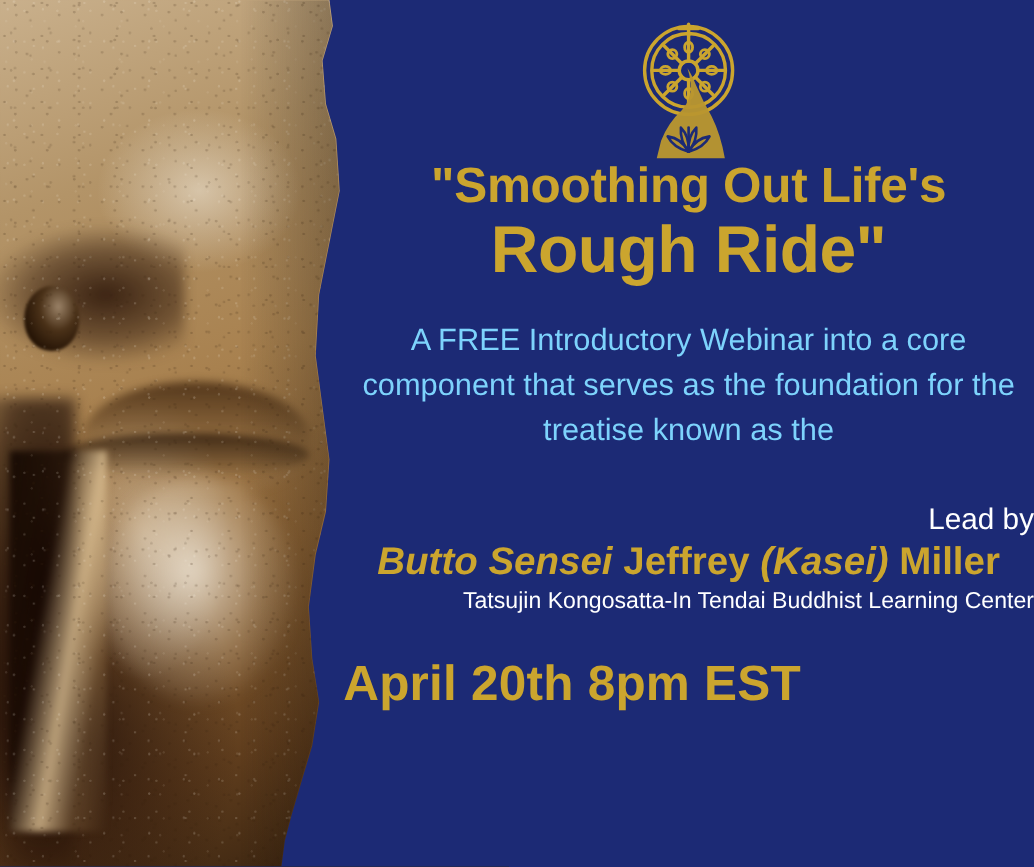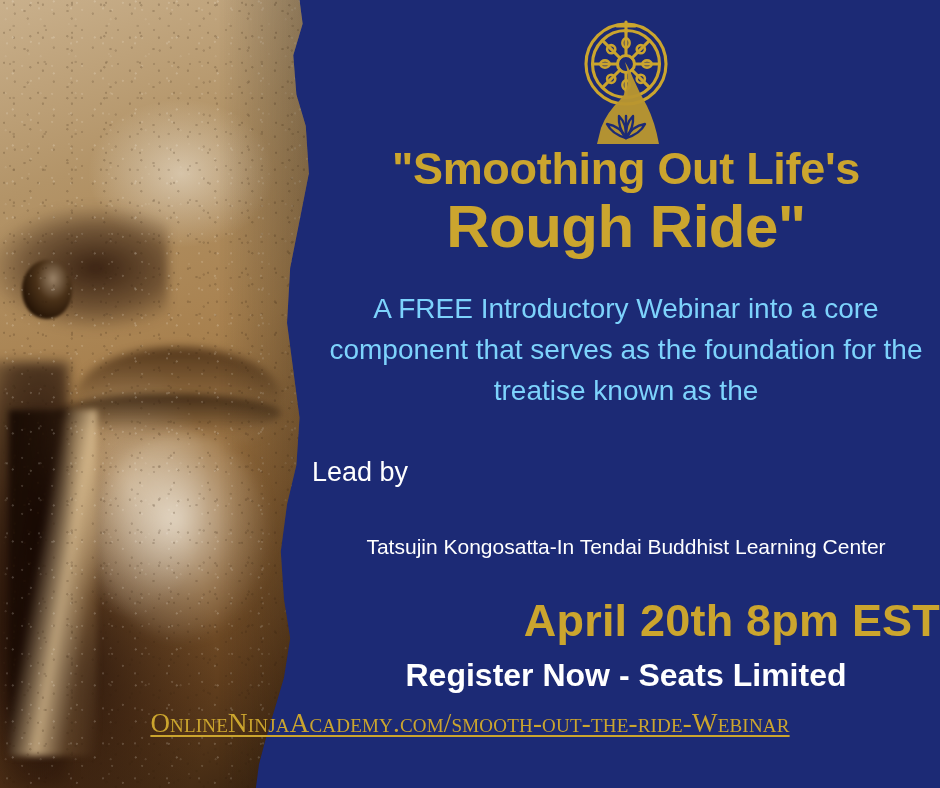--- a/index.html
+++ b/index.html
@@ -219,21 +219,21 @@
     font-weight: bold;
     font-style: italic;
     white-space: nowrap;
   }
 
   .leadby {
     position: absolute;
     left: 0;
     right: 0;
     top: 457px;
-    text-align: left;
+    text-align: right;
     color: #ffffff;
     font-size: 27px;
     font-weight: 400;
   }
 
   .presenter {
     position: absolute;
     left: 0;
     right: 0;
     top: 491px;
@@ -243,33 +243,33 @@
     font-weight: bold;
     white-space: nowrap;
   }
   .presenter .it { font-style: italic; }
 
   .org {
     position: absolute;
     left: 0;
     right: 0;
     top: 535px;
-    text-align: center;
+    text-align: right;
     color: #ffffff;
     font-size: 21px;
     font-weight: 400;
     white-space: nowrap;
   }
 
   .datetime {
     position: absolute;
     left: 0;
     right: 0;
     top: 595px;
-    text-align: right;
+    text-align: left;
     color: #cba52e;
     font-size: 45px;
     font-weight: bold;
     letter-spacing: 0.2px;
     white-space: nowrap;
   }
 
   .cta {
     position: absolute;
     left: 0;
@@ -368,23 +368,22 @@
     </svg>
 
     <div class="headline-1">"Smoothing Out Life's</div>
     <div class="headline-2">Rough Ride"</div>
 
     <div class="blurb">A FREE Introductory Webinar into a core component that serves as the foundation for the treatise known as the</div>
 
 
     <div class="leadby">Lead by</div>
 
+    <div class="presenter"><span class="it">Butto Sensei</span> <span>Jeffrey</span> <span class="it">(Kasei)</span> <span>Miller</span></div>
 
     <div class="org">Tatsujin Kongosatta-In Tendai Buddhist Learning Center</div>
 
     <div class="datetime">April 20th  8pm EST</div>
 
-    <div class="cta">Register Now - Seats Limited</div>
   </div>
 
-  <div class="url">OnlineNinjaAcademy.com/smooth-out-the-ride-Webinar</div>
 
 </div>
 
 </body></html>

